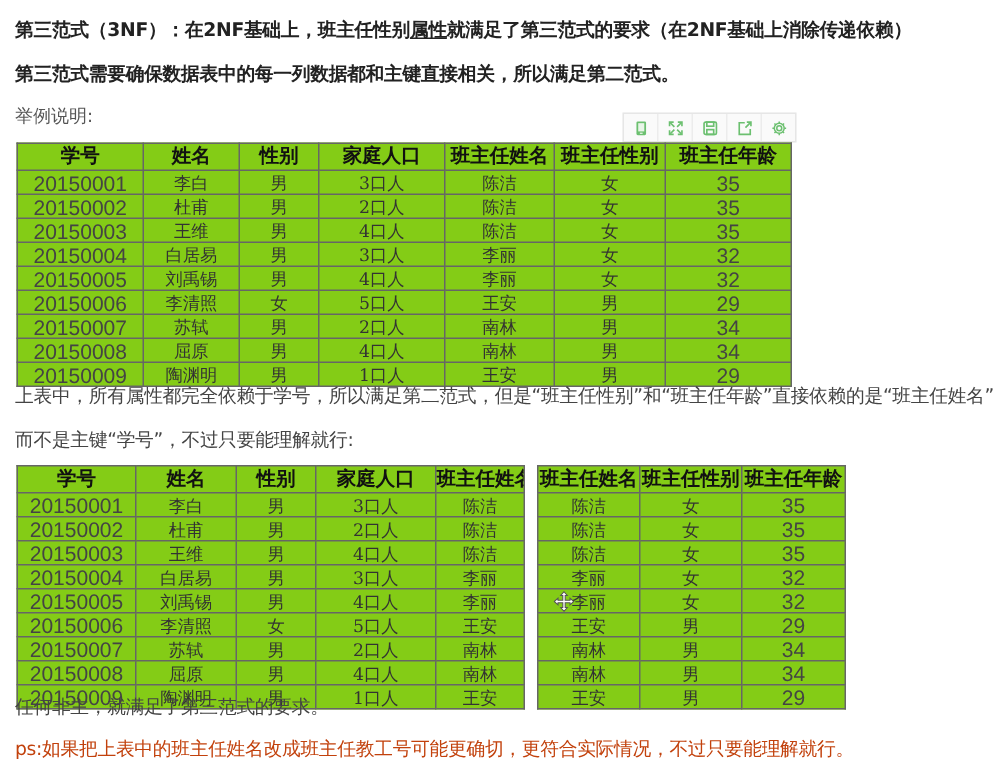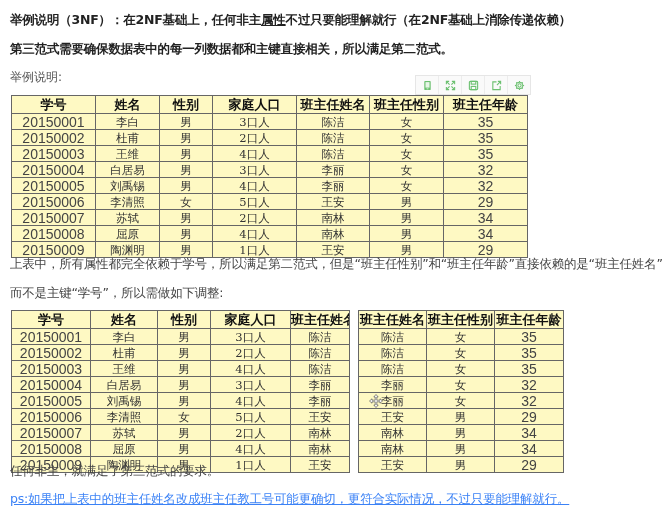--- a/index.html
+++ b/index.html
@@ -26,39 +26,39 @@
       width: 22px; height: 18px; display: flex; align-items: center; justify-content: center;
       border-right: 1px solid #ececec; cursor: pointer;
     }
     .tb-btn:last-child { border-right: none; }
     .tb-btn svg { width: 11px; height: 11px; }
 
     
     table.xl {
       border-collapse: collapse; position: absolute;
       font-family: "DejaVu Serif", "Liberation Serif", serif;
-      color: #333333; background: #fef9c3;
+      color: #333333; background: #84cc16;
       border: 1.5px solid #555555;
       table-layout: fixed;
     }
     table.xl th, table.xl td {
       border: 1px solid #666666; padding: 0; text-align: center;
       height: 15px; line-height: 14px; overflow: hidden; white-space: nowrap;
     }
     table.xl th { font-size: 13px; font-weight: bold; color: #111111; height: 17px; }
     table.xl td { font-size: 11.5px; }
     table.xl td.num { font-family: "Liberation Sans", "DejaVu Sans", sans-serif; font-size: 14px; color: #444; }
 
     .move-cursor { width: 14px; height: 14px; }
   </style>
 </head>
 <body>
 
 <div class="abs heading" style="left:10px; top:12px;">
-  <span>举例说明（3NF）：在2NF基础上，任何非主</span><u>属性</u><span>不过只要能理解就行（在2NF基础上消除传递依赖）</span>
+  <span>第三范式（3NF）：在2NF基础上，班主任性别</span><u>属性</u><span>就满足了第三范式的要求（在2NF基础上消除传递依赖）</span>
 </div>
 
 <div class="abs heading" style="left:10px; top:41px;">第三范式需要确保数据表中的每一列数据都和主键直接相关，所以满足第二范式。</div>
 
 <div class="abs label-muted" style="left:10px; top:69px;">举例说明:</div>
 
 <div class="abs toolbar" style="left:415px; top:75px;">
   <div class="tb-btn">
     <svg viewBox="0 0 12 12">
         <rect x="2.5" y="1" width="7" height="10" rx="1" fill="#6cc070"></rect>
@@ -194,21 +194,21 @@
         <td>男</td>
         <td>1口人</td>
         <td>王安</td>
         <td>男</td>
         <td class="num">29</td>
       </tr>
     </tbody>
 </table>
 
 <div class="abs para" style="left:10px; top:256px;">上表中，所有属性都完全依赖于学号，所以满足第二范式，但是“班主任性别”和“班主任年龄”直接依赖的是“班主任姓名”，</div>
-<div class="abs para" style="left:10px; top:285px;">而不是主键“学号”，所以需做如下调整:</div>
+<div class="abs para" style="left:10px; top:285px;">而不是主键“学号”，不过只要能理解就行:</div>
 
 <table class="xl" style="left:11px; top:310px; width:338px;">
   <colgroup>
     <col style="width:79px">
       <col style="width:67px">
       <col style="width:53px">
       <col style="width:80px">
       <col style="width:59px">
   </colgroup>
   <thead>
@@ -347,13 +347,13 @@
         <td class="num">29</td>
       </tr>
     </tbody>
 </table>
 
 <svg class="abs move-cursor" style="left:369px; top:394px;" viewBox="0 0 14 14">
   <path d="M7 0.5L9.2 3H7.8V6.2H11V4.8L13.5 7L11 9.2V7.8H7.8V11H9.2L7 13.5L4.8 11H6.2V7.8H3V9.2L0.5 7L3 4.8V6.2H6.2V3H4.8Z" fill="#ffffff" stroke="#555555" stroke-width="0.7"></path>
 </svg>
 
 <div class="abs para" style="left:10px; top:463px;">任何非主，就满足了第三范式的要求。</div>
-<div class="abs para" style="left:10px; top:491px; color:#3b82f6;text-decoration:underline;">ps:如果把上表中的班主任姓名改成班主任教工号可能更确切，更符合实际情况，不过只要能理解就行。</div>
+<div class="abs para" style="left:10px; top:491px; color:#c2410c;">ps:如果把上表中的班主任姓名改成班主任教工号可能更确切，更符合实际情况，不过只要能理解就行。</div>
 
 </body></html>

